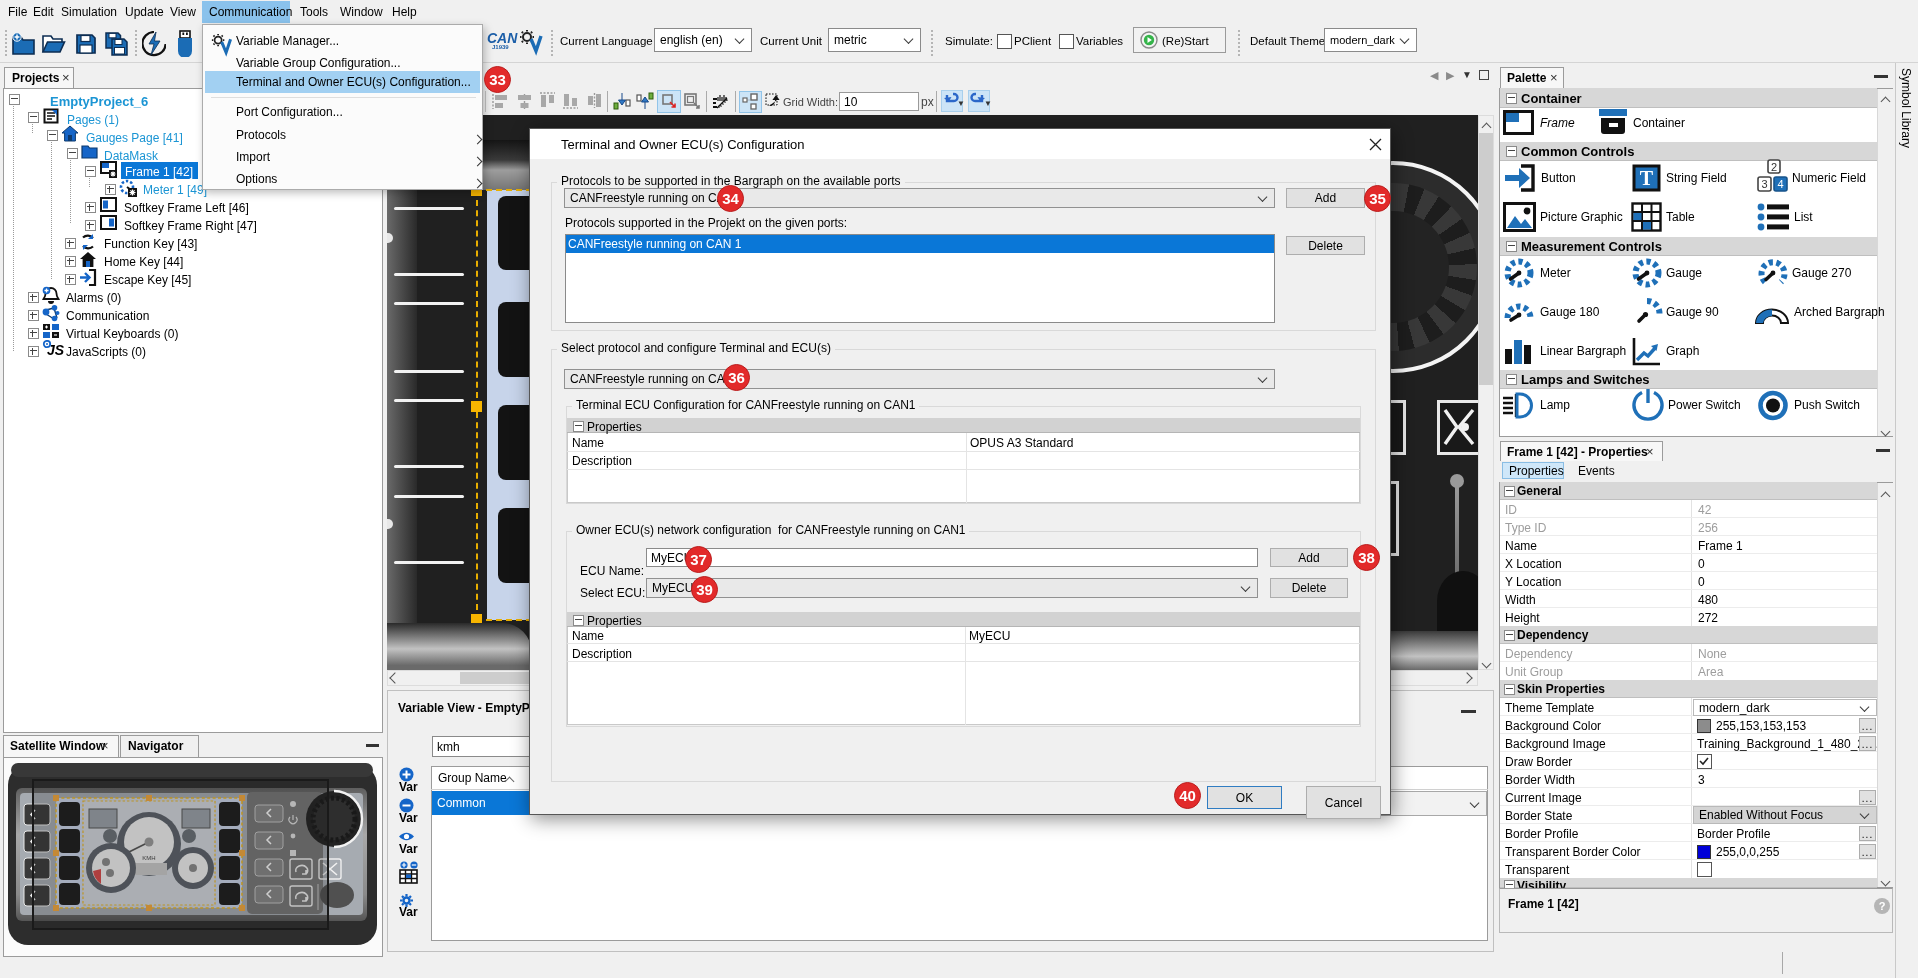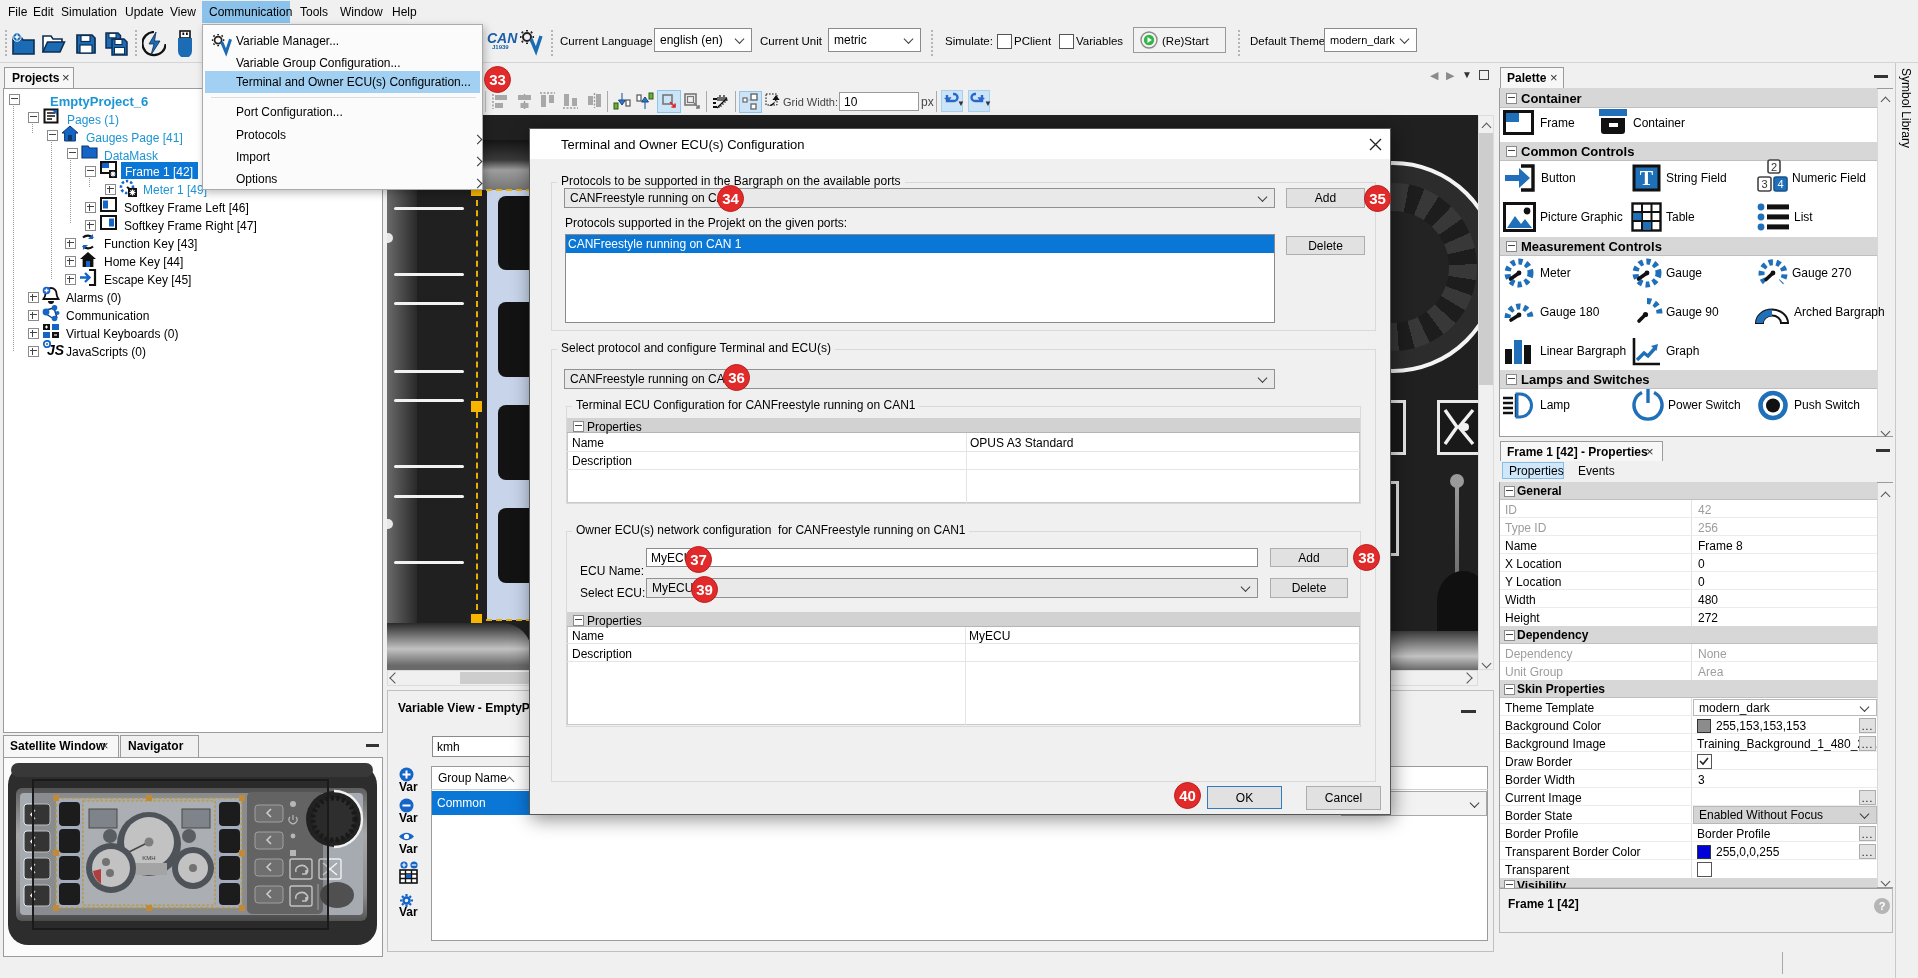--- a/index.html
+++ b/index.html
@@ -616,21 +616,21 @@
 <div class="a" style="left:37px;top:514px;width:793px;height:1px;background:#e4e4e4;"></div>
 <div class="a" style="left:37px;top:532px;width:793px;height:1px;background:#e4e4e4;"></div>
 <div class="a" style="left:435px;top:498px;width:1px;height:98px;background:#e4e4e4;"></div>
 <div class="tx" style="left:42px;top:500px;">Name</div>
 <div class="tx" style="left:439px;top:500px;">MyECU</div>
 <div class="tx" style="left:42px;top:518px;">Description</div>
 
 <div class="btn" style="left:677px;top:657px;width:75px;height:23px;border-color:#2f7cc2;">
       <span>OK</span>
     </div>
-<div class="btn" style="left:776px;top:657px;width:75px;height:24px;text-decoration:underline;">
+<div class="btn" style="left:776px;top:657px;width:75px;height:33px;text-decoration:underline;">
       <span>Cancel</span>
     </div>
 </div>
 <div class="badge" style="left:484px;top:66px;">33</div>
 <div class="badge" style="left:717px;top:185px;">34</div>
 <div class="badge" style="left:1364px;top:185px;">35</div>
 <div class="badge" style="left:723px;top:364px;">36</div>
 <div class="badge" style="left:685px;top:546px;">37</div>
 <div class="badge" style="left:1353px;top:544px;">38</div>
 <div class="badge" style="left:691px;top:576px;">39</div>
@@ -680,21 +680,21 @@
 <span class="minus-box a" style="left:1506px;top:241px;"></span>
 <div class="tx bold" style="left:1521px;top:239px;font-size:13px;">Measurement Controls</div>
 <div class="ghead" style="left:1500px;top:370px;width:377px;height:19px;"></div>
 <span class="minus-box a" style="left:1506px;top:374px;"></span>
 <div class="tx bold" style="left:1521px;top:372px;font-size:13px;">Lamps and Switches</div>
 
 <svg class="a" style="left:1503px;top:110px;" width="31" height="25" viewBox="0 0 31 25">
       <rect x="1.5" y="1.5" width="28" height="22" fill="#fff" stroke="#111" stroke-width="3"></rect>
       <rect x="3" y="3" width="13" height="9" fill="#1f70b8"></rect>
     </svg>
-<div class="tx" style="left:1540px;top:116px;">Frame</div>
+<div class="tx" style="left:1540px;top:116px;font-style:italic;">Frame</div>
 <svg class="a" style="left:1597px;top:109px;" width="32" height="26" viewBox="0 0 32 26">
       <rect x="2" y="0" width="28" height="7" fill="#1f70b8"></rect>
       <path d="M4 9 h24 v13 a3 3 0 0 1 -3 3 h-18 a3 3 0 0 1 -3 -3 z" fill="#111"></path>
       <rect x="12" y="14" width="9" height="4" fill="#fff"></rect>
     </svg>
 <div class="tx" style="left:1633px;top:116px;">Container</div>
 
 <svg class="a" style="left:1503px;top:163px;" width="33" height="30" viewBox="0 0 33 30">
       <path d="M18 3 h12 v24 h-12" fill="none" stroke="#111" stroke-width="3.4"></path>
       <path d="M2 12 h14 v-7 l11 10 -11 10 v-7 h-14 z" fill="#1f70b8"></path>
@@ -831,21 +831,21 @@
 <div class="a" style="left:1500px;top:535px;width:377px;height:1px;background:#ececec;"></div>
 <div class="a" style="left:1500px;top:553px;width:377px;height:1px;background:#ececec;"></div>
 <div class="a" style="left:1500px;top:571px;width:377px;height:1px;background:#ececec;"></div>
 <div class="a" style="left:1500px;top:589px;width:377px;height:1px;background:#ececec;"></div>
 <div class="a" style="left:1500px;top:607px;width:377px;height:1px;background:#ececec;"></div>
 <div class="tx" style="left:1505px;top:503px;color:#9d9d9d;">ID</div>
       <div class="tx" style="left:1698px;top:503px;color:#9d9d9d;">42</div>
 <div class="tx" style="left:1505px;top:521px;color:#9d9d9d;">Type ID</div>
       <div class="tx" style="left:1698px;top:521px;color:#9d9d9d;">256</div>
 <div class="tx" style="left:1505px;top:539px;">Name</div>
-      <div class="tx" style="left:1698px;top:539px;">Frame 8</div>
+      <div class="tx" style="left:1698px;top:539px;">Frame 1</div>
 <div class="tx" style="left:1505px;top:557px;">X Location</div>
       <div class="tx" style="left:1698px;top:557px;">0</div>
 <div class="tx" style="left:1505px;top:575px;">Y Location</div>
       <div class="tx" style="left:1698px;top:575px;">0</div>
 <div class="tx" style="left:1505px;top:593px;">Width</div>
       <div class="tx" style="left:1698px;top:593px;">480</div>
 <div class="tx" style="left:1505px;top:611px;">Height</div>
       <div class="tx" style="left:1698px;top:611px;">272</div>
 <div class="ghead" style="left:1500px;top:626px;width:377px;height:18px;"></div>
 <span class="minus-box a" style="left:1504px;top:630px;"></span>

